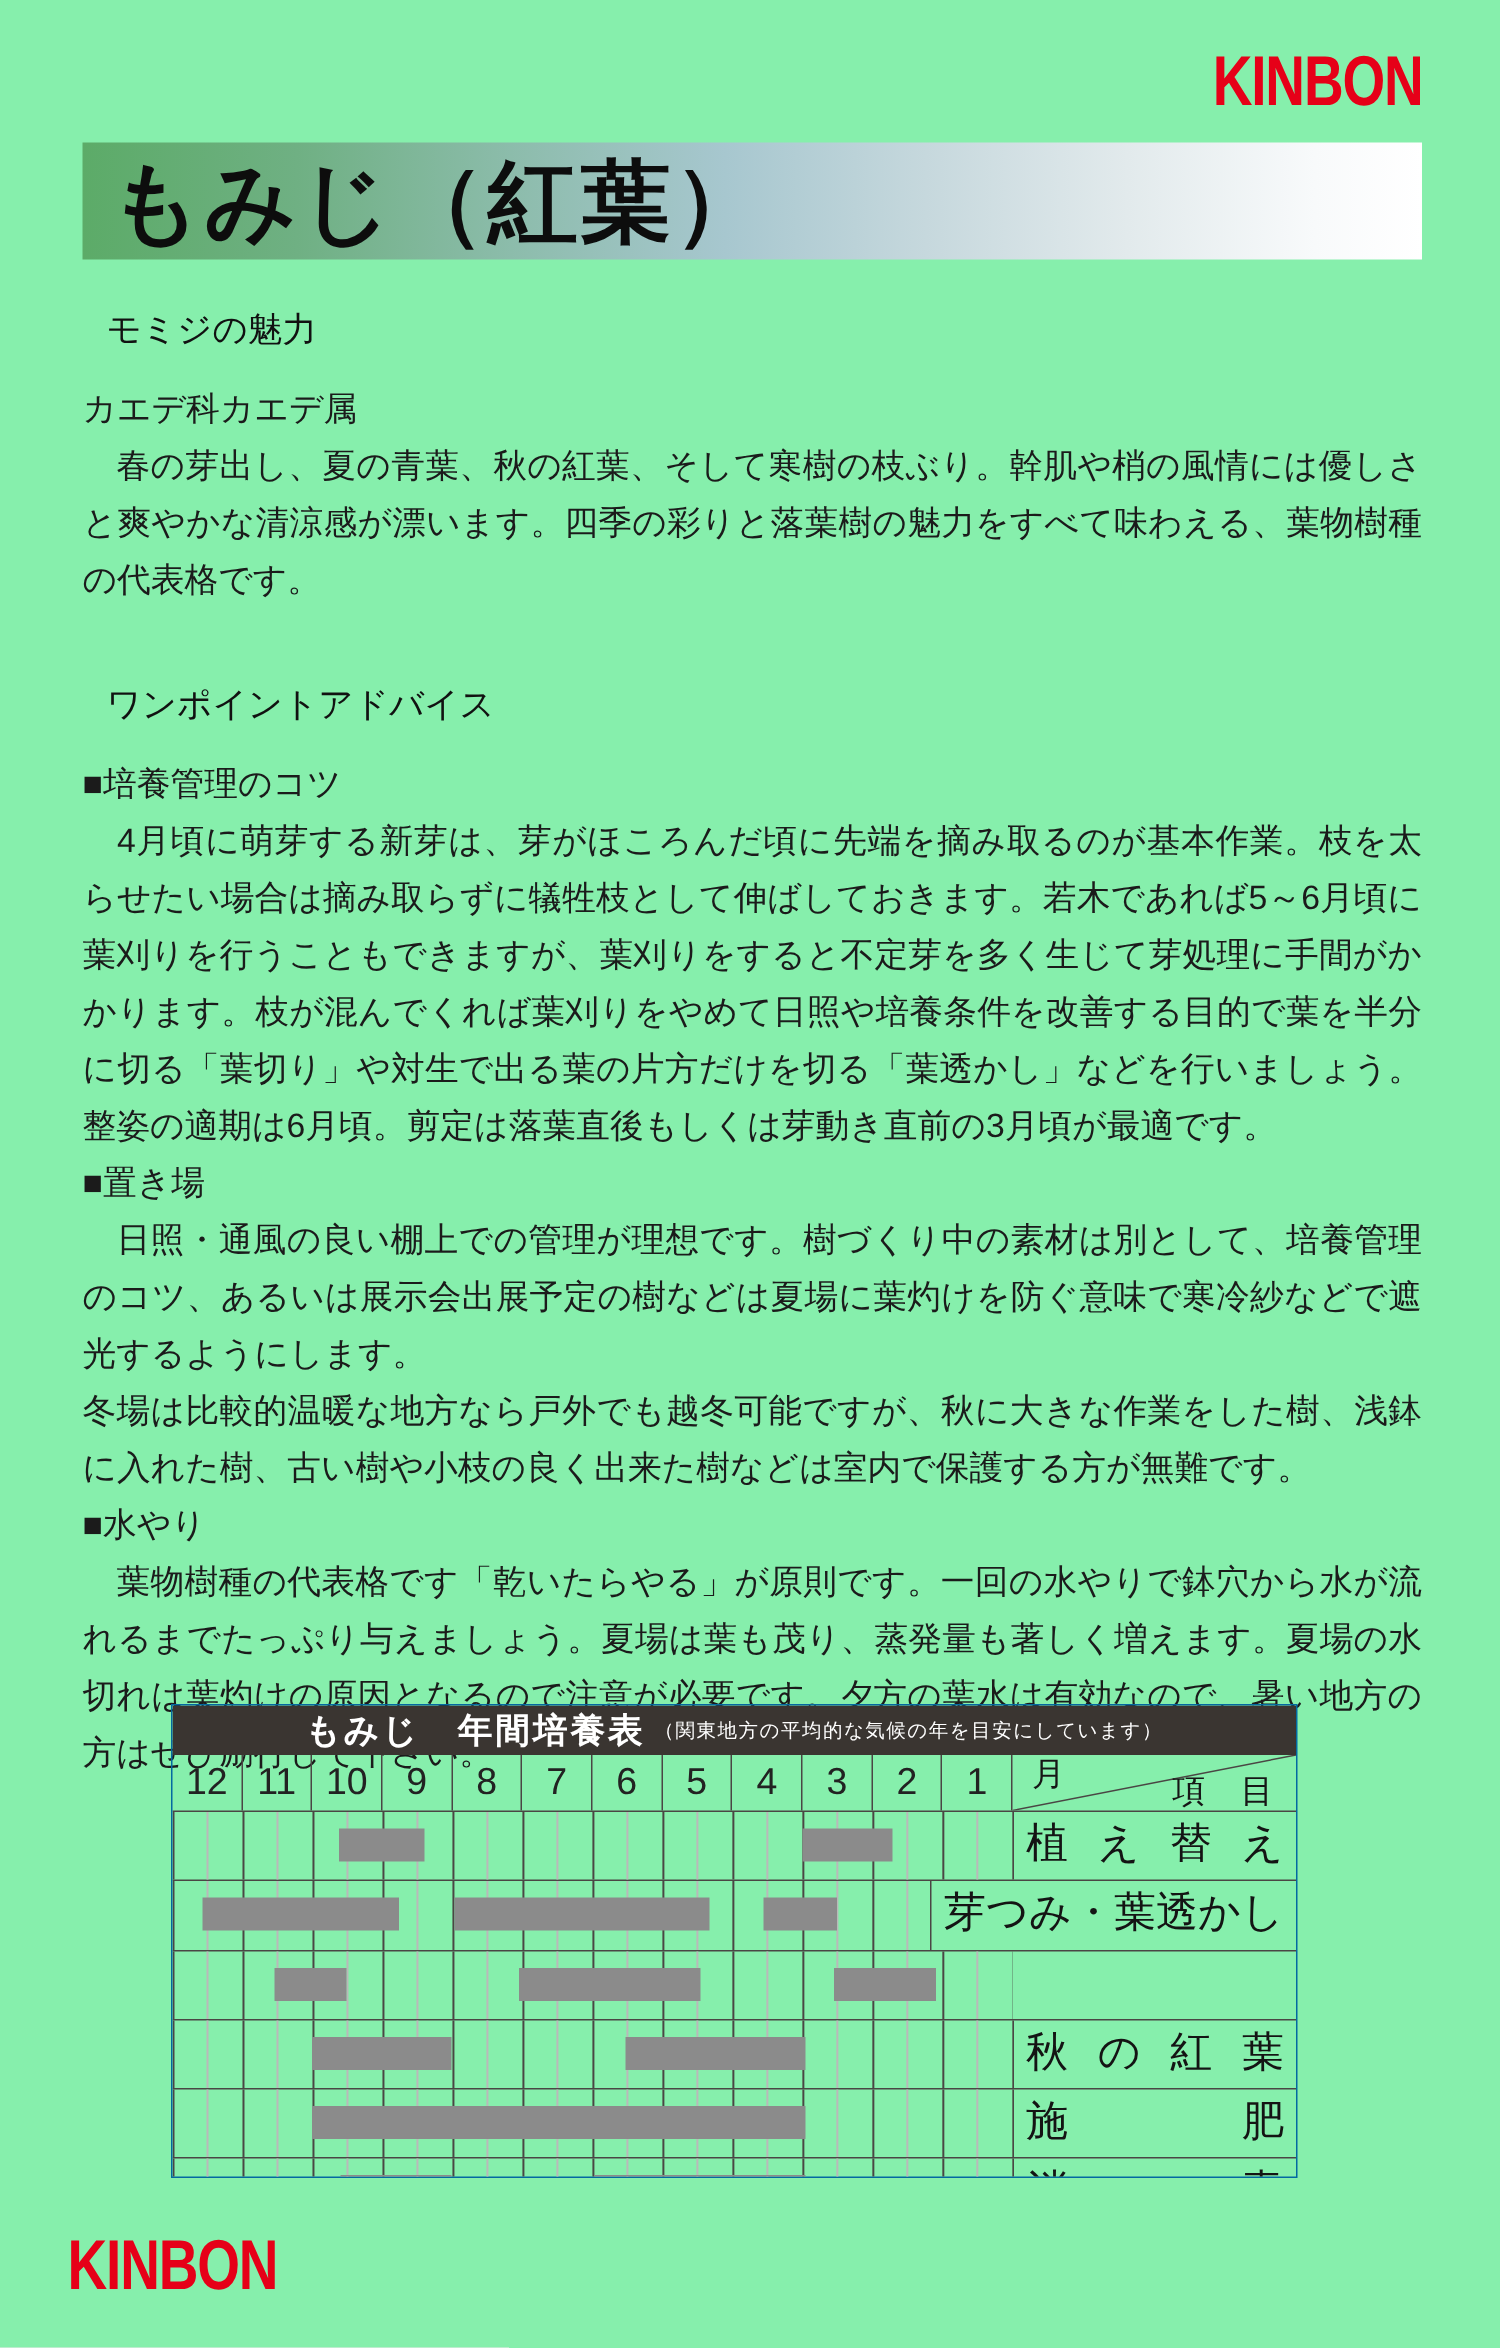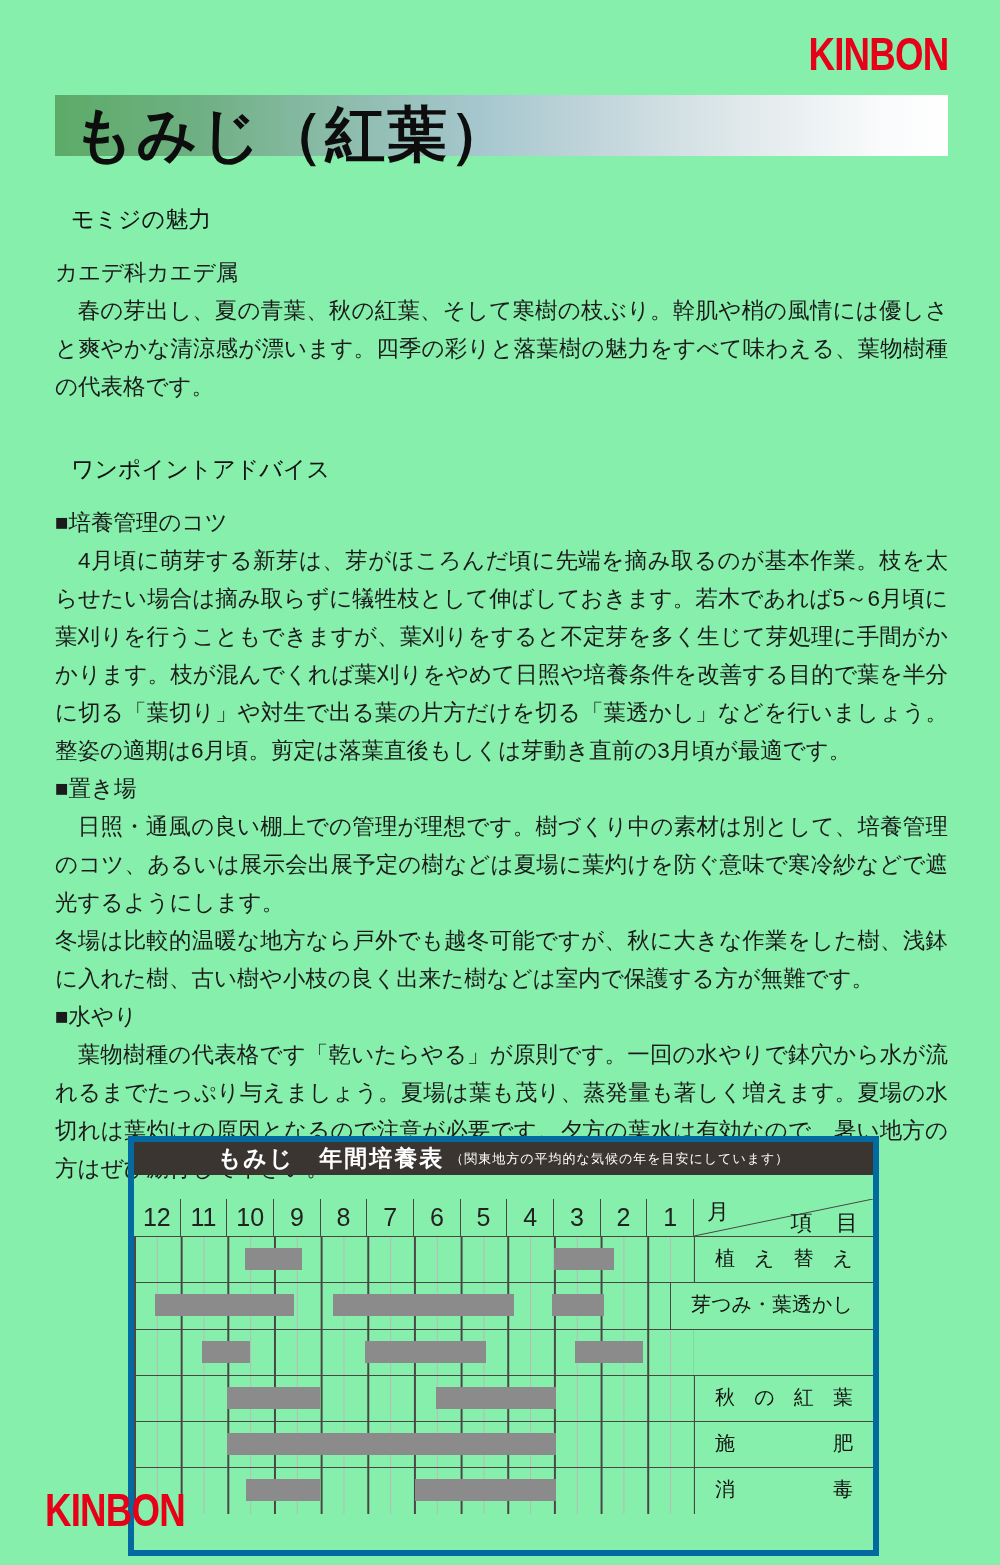--- a/index.html
+++ b/index.html
@@ -6,57 +6,57 @@
   .page{position:relative;width:1000px;height:1565px;background:#86efac;margin:0 auto;overflow:hidden;
         font-family:"Liberation Sans", sans-serif;}
 
   
   .logo{position:absolute;color:#e60018;font-weight:bold;font-size:47px;letter-spacing:-1px;
         font-family:"Liberation Sans", sans-serif;white-space:nowrap;}
   .logo.top{top:26px;right:52px;transform:scaleX(.78);transform-origin:right center;}
   .logo.bottom{top:1482px;left:45px;transform:scaleX(.78);transform-origin:left center;}
 
   
-  .banner{position:absolute;left:55px;top:95px;width:893px;height:61px;
+  .banner{position:absolute;left:55px;top:95px;width:893px;height:78px;
           background:linear-gradient(90deg,#5cab68 0%,#6fb083 16%,#8cbcab 32%,#a7c7cf 48%,
                      #c6d8dd 63%,#e2eaec 78%,#f8fafb 92%,#ffffff 100%);}
   .banner .t{position:absolute;left:18px;top:0;line-height:80px;font-size:60px;font-weight:bold;
              letter-spacing:2px;color:#0d0d0d;font-family:"Liberation Serif", serif;white-space:nowrap;}
 
   
   .content{position:absolute;left:55px;top:184px;width:893px;color:#1b1b1b;
            font-size:22.5px;line-height:38px;}
   .content h2{margin:16px;font-size:23px;line-height:38px;font-weight:normal;color:#111;}
   .content .sub{line-height:38px;}
   .content p{margin:0;text-align:justify;text-justify:inter-ideograph;}
   .gap{height:28px;}
 
   
-  .caltable{position:absolute;left:128px;top:1136px;width:751px;height:420px;box-sizing:border-box;
-            border:6px solid #0369a1;overflow:hidden;font-family:"Liberation Serif", serif;}
+  .caltable{position:absolute;left:114px;top:1136px;width:751px;height:316px;box-sizing:border-box;
+            border:1px solid #0369a1;overflow:hidden;font-family:"Liberation Serif", serif;}
   .band{height:33px;background:#3a3531;color:#ffffff;display:flex;align-items:center;justify-content:center;}
   .band .bt{font-size:23px;font-weight:bold;letter-spacing:2px;}
   .band .bn{font-size:13px;margin-left:6px;letter-spacing:1px;}
-  .monthrow{display:flex;height:37px;margin-top:24px;}
+  .monthrow{display:flex;height:37px;}
   .months{width:560px;display:flex;}
   .months .mc{flex:1;display:flex;align-items:center;justify-content:center;font-size:25px;color:#222;
               border-right:1.5px solid #4a4644;font-family:"Liberation Sans", sans-serif;box-sizing:border-box;}
   .corner{flex:1;position:relative;}
   .corner svg{position:absolute;inset:0;width:100%;height:100%;}
   .corner .cm{position:absolute;top:0;left:13px;font-size:22px;line-height:26px;color:#161616;}
   .corner .ci{position:absolute;bottom:0;right:6px;font-size:22px;line-height:26px;letter-spacing:9px;color:#161616;}
   .grow{display:flex;height:46.3px;border-top:1.5px solid #4a4644;box-sizing:border-box;}
   .cells{width:560px;position:relative;box-sizing:border-box;
      background-image:
        linear-gradient(90deg,#4a4644 0 1.5px,transparent 1.5px),
        linear-gradient(90deg,transparent 0 calc(50% - .75px),#b9b9b9 calc(50% - .75px) calc(50% + .75px),transparent calc(50% + .75px));
      background-size:46.6667px 100%;}
   .bar{position:absolute;top:11px;height:22px;}
-  .rowlabel{flex:1;border-left:1.5px solid #4a4644;box-sizing:border-box;font-size:20px;color:#141414;
-            padding:0 20px;line-height:43px;text-align:justify;text-align-last:justify;
+  .rowlabel{flex:1;border-left:1.5px solid #4a4644;box-sizing:border-box;font-size:28px;color:#141414;
+            padding:0 8px;line-height:43px;text-align:justify;text-align-last:justify;
             text-justify:inter-character;white-space:nowrap;}
 </style>
 </head>
 <body>
 
 <div class="page">
 
   <div class="logo top">KINBON</div>
 
   <div class="banner">

